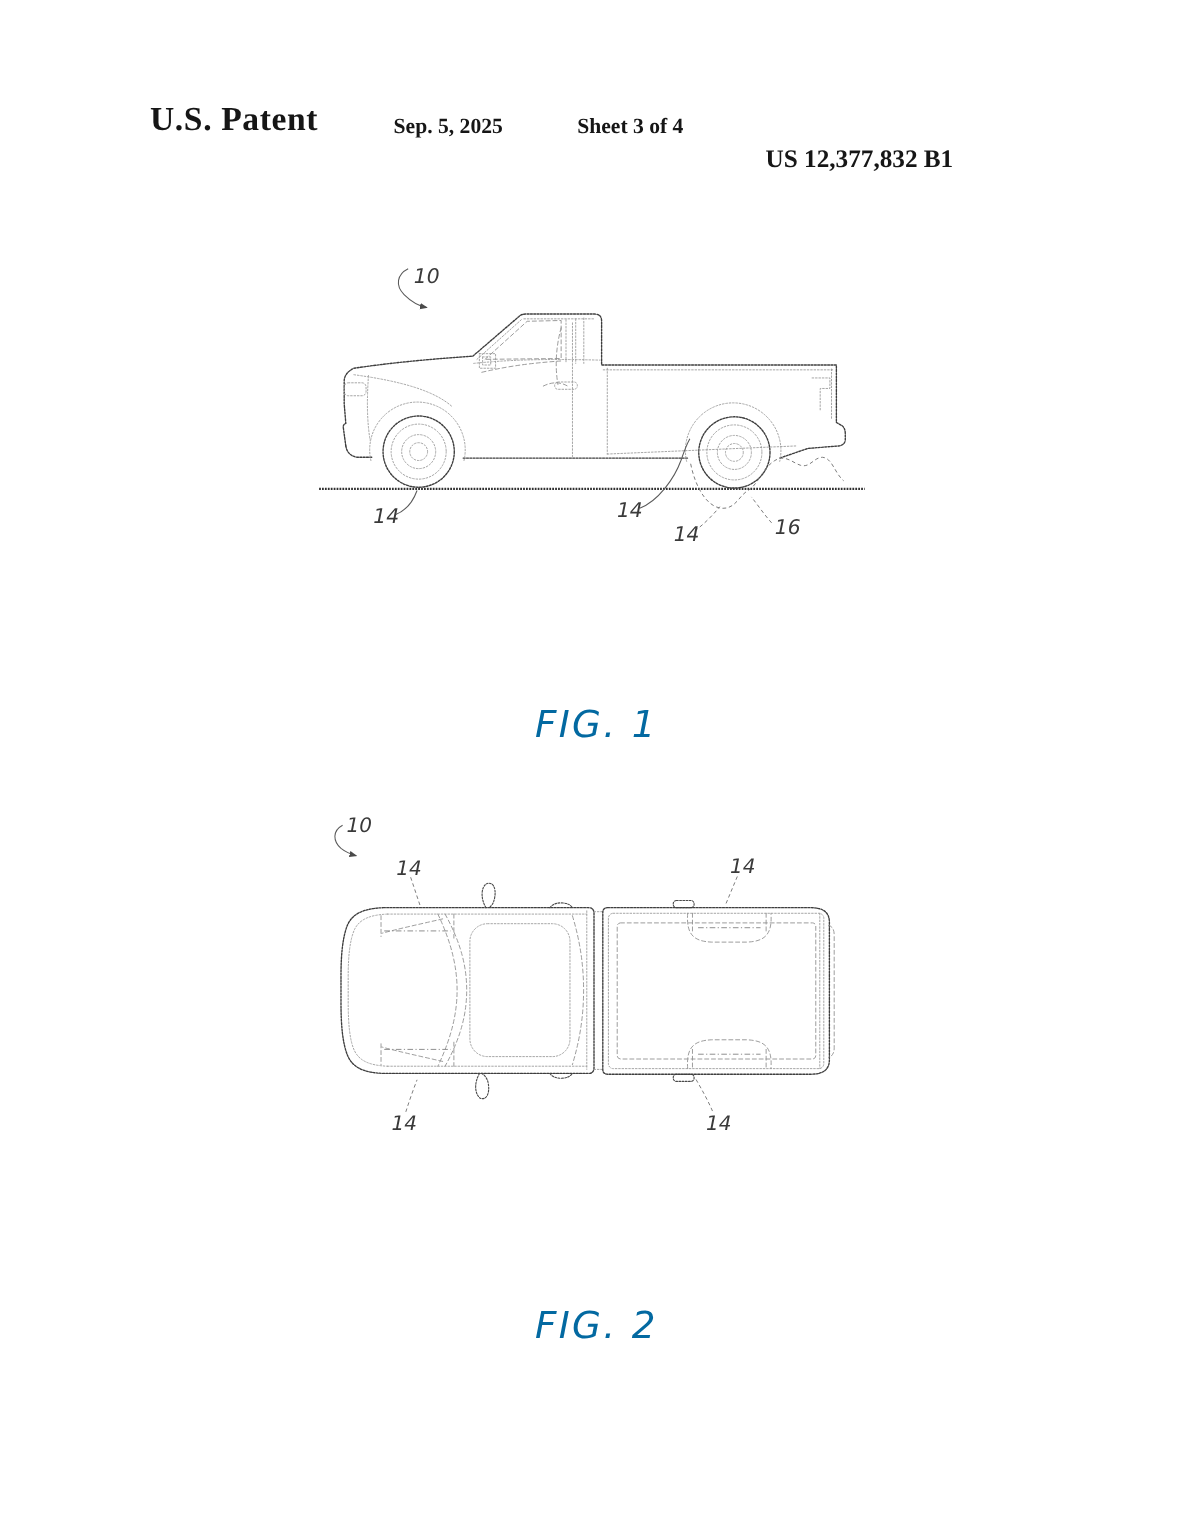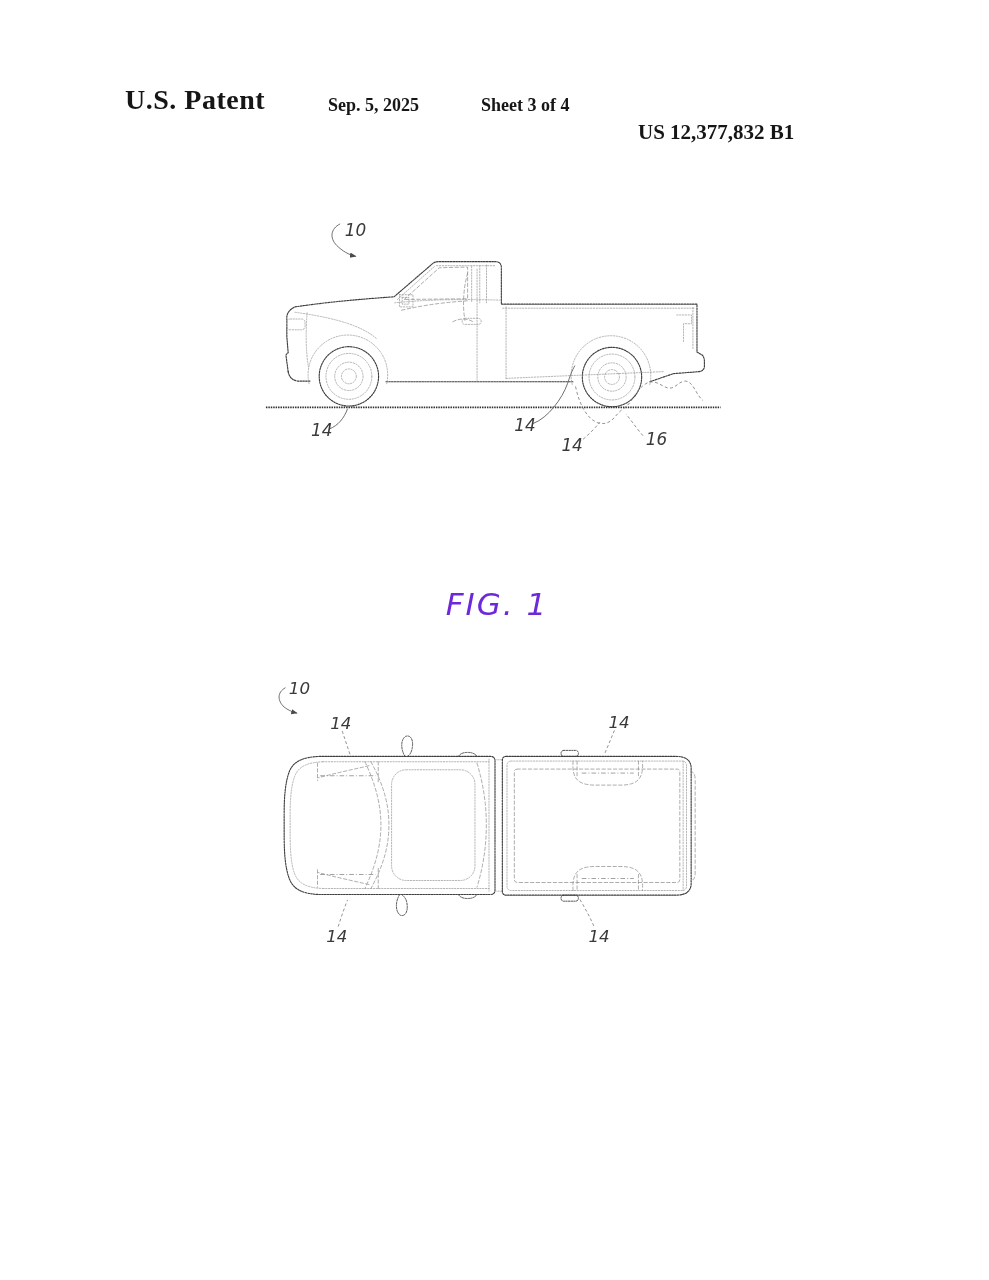--- a/index.html
+++ b/index.html
@@ -11,21 +11,21 @@
   #hdr-title{left:125px;top:86px;font-size:28px;letter-spacing:.5px;}
   #hdr-date{left:328px;top:96px;font-size:18px;}
   #hdr-sheet{left:481px;top:96px;font-size:18px;}
   #hdr-patno{left:638px;top:93px;font-size:21px;margin-top:29px;}
   .figsvg{position:absolute;}
   #fig1-svg{left:140px;top:205px;}
   #fig2-svg{left:165px;top:665px;}
   .caption{
     position:absolute;width:180px;text-align:center;
     font-family:"DejaVu Sans", sans-serif;font-style:italic;
-    font-size:31px;color:#6d28d9;letter-spacing:2px;
+    font-size:31px;color:#0369a1;letter-spacing:2px;
   }
   #fig1-caption{left:407px;top:586px;}
   #fig2-caption{left:407px;top:1087px;}
   
   .main{stroke:#3e3e3e;stroke-width:1.7;fill:none;stroke-dasharray:2.4 1.7;stroke-linecap:round;}
   .main2{stroke:#4a4a4a;stroke-width:1.4;fill:none;stroke-dasharray:2.2 1.8;stroke-linecap:round;}
   .det{stroke:#9b9b9b;stroke-width:1.1;fill:none;stroke-dasharray:2 2.2;stroke-linecap:round;}
   .detdash{stroke:#8f8f8f;stroke-width:1.1;fill:none;stroke-dasharray:5 3.5;stroke-linecap:round;}
   .dashdot{stroke:#8a8a8a;stroke-width:1.2;fill:none;stroke-dasharray:7 3 1.5 3;}
   .leader{stroke:#5a5a5a;stroke-width:1.3;fill:none;}
@@ -212,14 +212,15 @@
       <text class="ref" x="665" y="759">14</text>
 
       <path class="leaderdash" d="M 260,1057 C 264,1044 269,1030 274,1017"></path>
       <text class="ref" x="242" y="1080">14</text>
 
       <path class="leaderdash" d="M 643,1056 C 637,1042 629,1028 621,1014"></path>
       <text class="ref" x="635" y="1080">14</text>
     </g>
   </svg>
 
+  <div id="fig2-caption" class="caption">FIG. 2</div>
 
 </div>
 
 </body></html>

